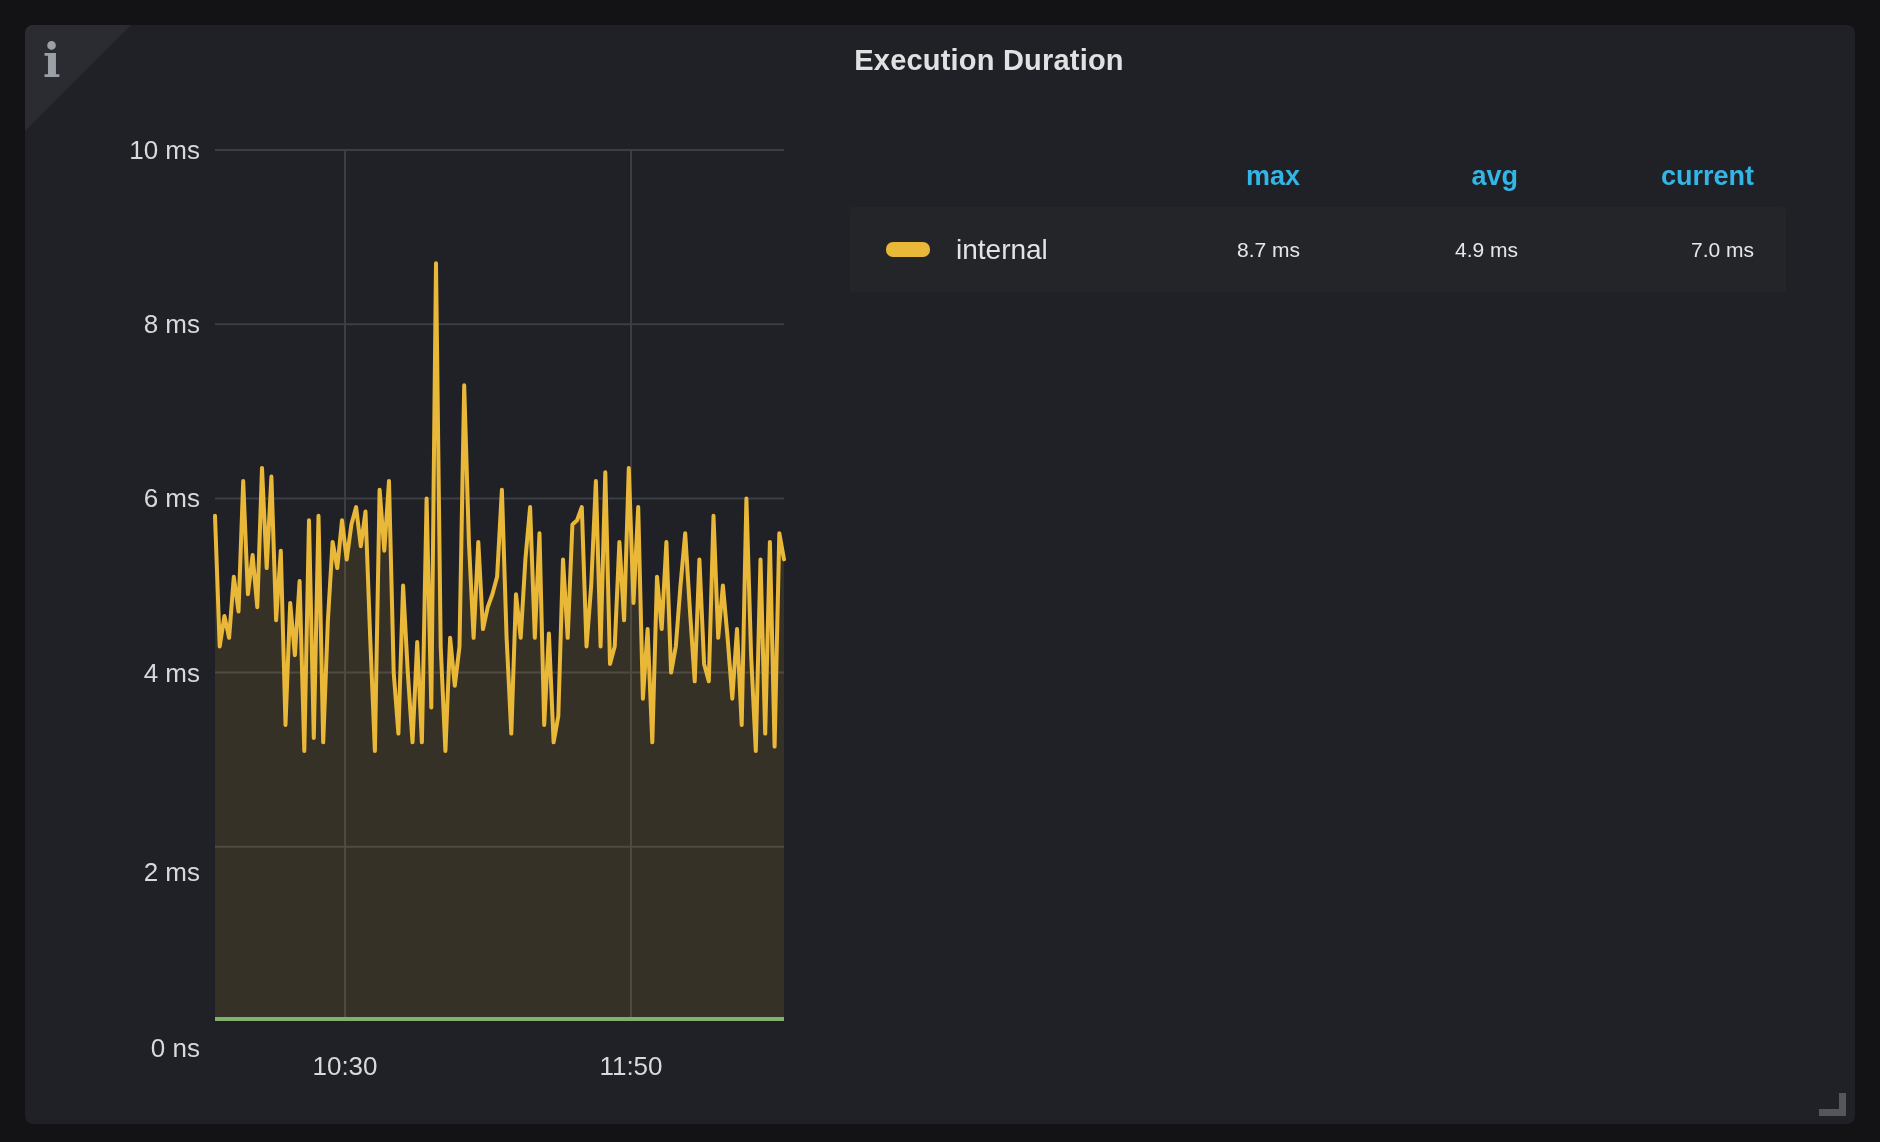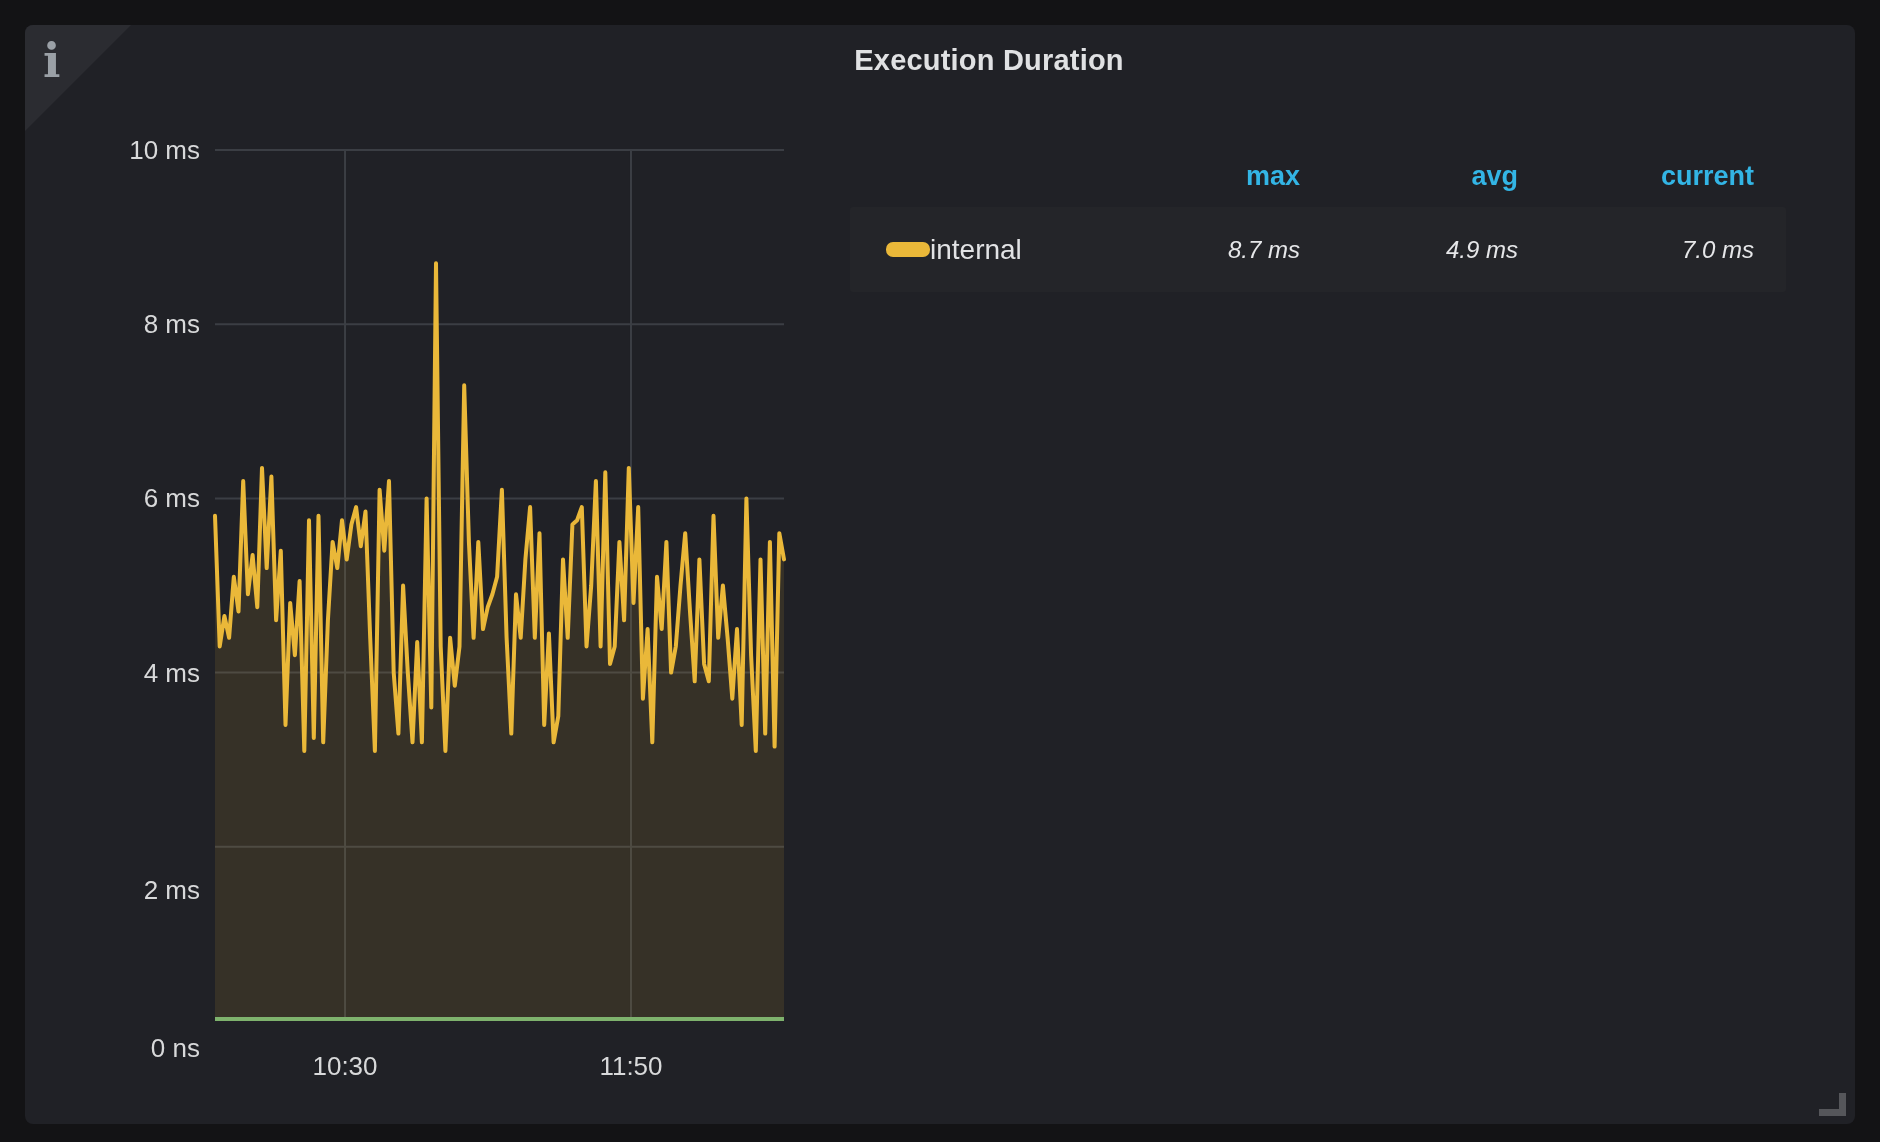--- a/index.html
+++ b/index.html
@@ -24,22 +24,22 @@
   .legend{position:absolute;left:850px;top:152px;width:936px;}
   .legend-header{display:flex;align-items:center;height:48px;}
   .legend-header .spacer{flex:1;}
   .lcol{text-align:right;font-weight:bold;font-size:27px;color:#33b5e5;cursor:pointer;}
   .lcol.c1{width:200px;padding-right:12px;}
   .lcol.c2{width:206px;padding-right:10px;}
   .lcol.c3{width:226px;padding-right:32px;}
   .legend-row{display:flex;align-items:center;height:85px;margin-top:7px;
               background:#242529;border-radius:3px;}
   .series-dash{width:44px;height:15px;border-radius:7px;margin-left:36px;flex:0 0 auto;}
-  .series-name{font-size:28px;color:#e2e3e5;flex:1;cursor:pointer;}
-  .lval{text-align:right;font-size:24px;color:#e6e7e9;font-style:italic;}
+  .series-name{margin-left:26px;font-size:28px;color:#e2e3e5;flex:1;cursor:pointer;}
+  .lval{text-align:right;font-size:21px;color:#e6e7e9;}
   .lval.c1{width:200px;padding-right:12px;}
   .lval.c2{width:206px;padding-right:10px;}
   .lval.c3{width:226px;padding-right:32px;}
   
   .resize-handle{position:absolute;right:9px;bottom:8px;width:20px;height:16px;
                  border-right:7px solid #55565a;border-bottom:7px solid #55565a;cursor:se-resize;}
 </style>
 </head>
 <body>
 
@@ -62,21 +62,21 @@
       <polygon points="0.0,365.8 4.7,496.5 9.4,466.0 14.1,487.8 18.8,426.8 23.5,461.6 28.2,331.0 32.9,444.2 37.6,405.0 42.3,457.3 47.0,317.9 51.7,418.1 56.4,326.6 61.1,470.3 65.8,400.7 70.5,574.9 75.2,452.9 79.9,505.2 84.6,431.1 89.3,601.0 94.0,370.2 98.8,587.9 103.5,365.8 108.2,592.3 112.9,470.3 117.6,391.9 122.3,418.1 127.0,370.2 131.7,409.4 136.4,374.5 141.1,357.1 145.8,396.3 150.5,361.5 155.2,487.8 159.9,601.0 164.6,339.7 169.3,400.7 174.0,331.0 178.7,522.6 183.4,583.6 188.1,435.5 192.8,522.6 197.5,592.3 202.2,492.1 206.9,592.3 211.6,348.4 216.3,557.4 221.0,113.2 225.7,496.5 230.4,601.0 235.1,487.8 239.8,535.7 244.5,496.5 249.2,235.2 253.9,391.9 258.6,487.8 263.3,391.9 268.0,479.1 272.7,457.3 277.4,444.2 282.1,426.8 286.9,339.7 291.6,487.8 296.3,583.6 301.0,444.2 305.7,487.8 310.4,409.4 315.1,357.1 319.8,487.8 324.5,383.2 329.2,574.9 333.9,483.4 338.6,592.3 343.3,566.2 348.0,409.4 352.7,487.8 357.4,374.5 362.1,370.2 366.8,357.1 371.5,496.5 376.2,435.5 380.9,331.0 385.6,496.5 390.3,322.3 395.0,513.9 399.7,496.5 404.4,391.9 409.1,470.3 413.8,317.9 418.5,452.9 423.2,357.1 427.9,548.7 432.6,479.1 437.3,592.3 442.0,426.8 446.7,479.1 451.4,391.9 456.1,522.6 460.8,496.5 465.5,435.5 470.2,383.2 475.0,461.6 479.7,531.3 484.4,409.4 489.1,513.9 493.8,531.3 498.5,365.8 503.2,487.8 507.9,435.5 512.6,487.8 517.3,548.7 522.0,479.1 526.7,574.9 531.4,348.4 536.1,505.2 540.8,601.0 545.5,409.4 550.2,583.6 554.9,391.9 559.6,596.6 564.3,383.2 569.0,409.4 569,871 0,871" fill="rgba(234,184,57,0.11)" stroke="none"></polygon>
       <polyline points="0.0,365.8 4.7,496.5 9.4,466.0 14.1,487.8 18.8,426.8 23.5,461.6 28.2,331.0 32.9,444.2 37.6,405.0 42.3,457.3 47.0,317.9 51.7,418.1 56.4,326.6 61.1,470.3 65.8,400.7 70.5,574.9 75.2,452.9 79.9,505.2 84.6,431.1 89.3,601.0 94.0,370.2 98.8,587.9 103.5,365.8 108.2,592.3 112.9,470.3 117.6,391.9 122.3,418.1 127.0,370.2 131.7,409.4 136.4,374.5 141.1,357.1 145.8,396.3 150.5,361.5 155.2,487.8 159.9,601.0 164.6,339.7 169.3,400.7 174.0,331.0 178.7,522.6 183.4,583.6 188.1,435.5 192.8,522.6 197.5,592.3 202.2,492.1 206.9,592.3 211.6,348.4 216.3,557.4 221.0,113.2 225.7,496.5 230.4,601.0 235.1,487.8 239.8,535.7 244.5,496.5 249.2,235.2 253.9,391.9 258.6,487.8 263.3,391.9 268.0,479.1 272.7,457.3 277.4,444.2 282.1,426.8 286.9,339.7 291.6,487.8 296.3,583.6 301.0,444.2 305.7,487.8 310.4,409.4 315.1,357.1 319.8,487.8 324.5,383.2 329.2,574.9 333.9,483.4 338.6,592.3 343.3,566.2 348.0,409.4 352.7,487.8 357.4,374.5 362.1,370.2 366.8,357.1 371.5,496.5 376.2,435.5 380.9,331.0 385.6,496.5 390.3,322.3 395.0,513.9 399.7,496.5 404.4,391.9 409.1,470.3 413.8,317.9 418.5,452.9 423.2,357.1 427.9,548.7 432.6,479.1 437.3,592.3 442.0,426.8 446.7,479.1 451.4,391.9 456.1,522.6 460.8,496.5 465.5,435.5 470.2,383.2 475.0,461.6 479.7,531.3 484.4,409.4 489.1,513.9 493.8,531.3 498.5,365.8 503.2,487.8 507.9,435.5 512.6,487.8 517.3,548.7 522.0,479.1 526.7,574.9 531.4,348.4 536.1,505.2 540.8,601.0 545.5,409.4 550.2,583.6 554.9,391.9 559.6,596.6 564.3,383.2 569.0,409.4" fill="none" stroke="#eab839" stroke-width="4" stroke-linejoin="round" stroke-linecap="round"></polyline>
       <line x1="0" x2="569" y1="869" y2="869" stroke="#7eb26d" stroke-width="4"></line>
     </svg>
 
   <div id="y-axis">
       <div class="y-tick" style="top: 134px;">10 ms</div>
       <div class="y-tick" style="top: 308.2px;">8 ms</div>
       <div class="y-tick" style="top: 482.4px;">6 ms</div>
       <div class="y-tick" style="top: 656.6px;">4 ms</div>
-      <div class="y-tick" style="top: 874px;">2 ms</div>
+      <div class="y-tick" style="top: 856px;">2 ms</div>
       <div class="y-tick" style="top: 1032px;">0 ns</div>
     </div>
   <div id="x-axis">
       <div class="x-tick" style="left: 275.017px;">10:30</div>
       <div class="x-tick" style="left: 560.996px;">11:50</div>
     </div>
 
   <div class="legend">
     <div class="legend-header">
       <div class="spacer"></div>

